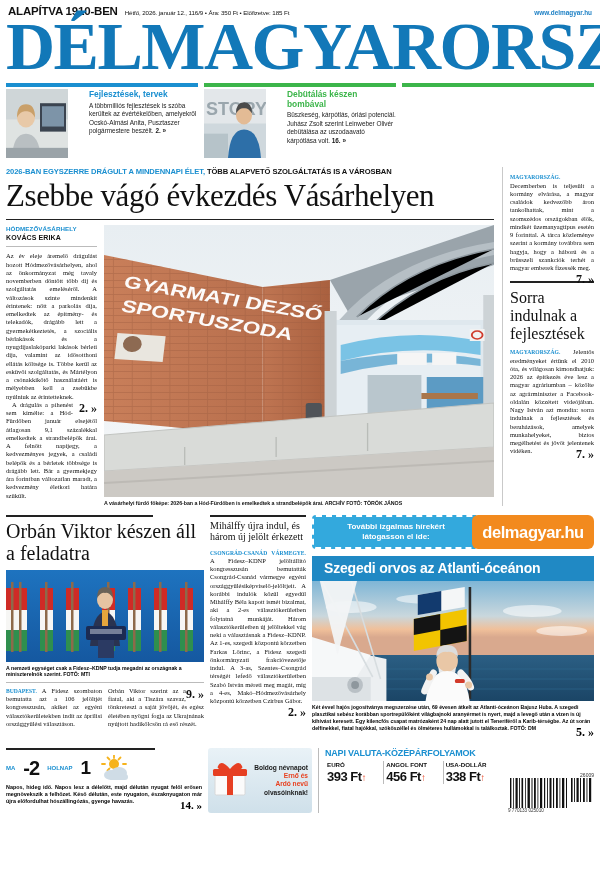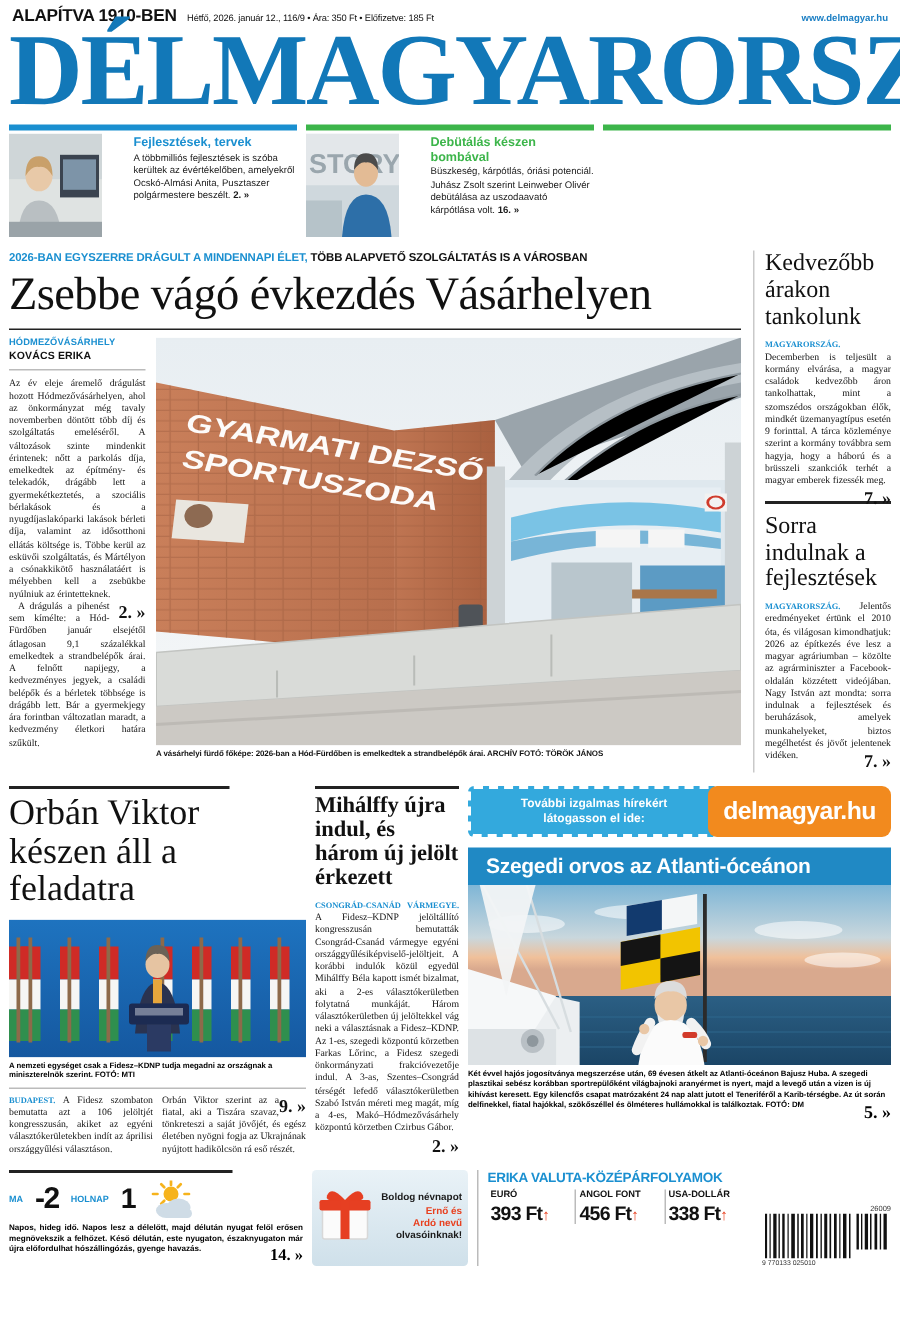--- a/index.html
+++ b/index.html
@@ -97,22 +97,22 @@
   .mid-a { width: 198px; flex: 0 0 198px; }
   .mid-b { width: 96px; flex: 0 0 96px; }
   .mid-c { flex: 1; min-width: 0; }
 
   .blk-rule { border-top: 2.4px solid #222; width: 100%; }
   .blk-rule.short { width: 74%; }
   .mid-head {
     font-family: "Liberation Serif", serif; color: #111;
     line-height: 1.06; margin-top: 4px;
   }
-  .mid-a .mid-head { font-size: 24px; }
-  .mid-b .mid-head { font-size: 15px; font-weight: bold; }
+  .mid-a .mid-head { font-size: 20px; }
+  .mid-b .mid-head { font-size: 10px; }
 
   .orban-photo { width: 100%; height: 92px; margin-top: 6px; position: relative; overflow: hidden; }
   .cap2 { font-size: 5.2px; margin-top: 3px; font-weight: bold; line-height: 1.25; }
   .hr-thin { border-top: 1px solid #bbb; margin: 4px 0; }
   .two-col { display: flex; gap: 6px; }
   .two-col > div { flex: 1; min-width: 0; }
 
   
   .promo { display: flex; height: 34px; align-items: stretch; }
   .promo-left {
@@ -319,21 +319,20 @@
               <path d="M0 246 L290 222 L290 272 L0 272 Z" fill="#ccc9c4"></path>
               <path d="M0 258 L290 236" stroke="#bdbab5" stroke-width="2" fill="none"></path>
             </svg>
           </div>
           <div class="caption">A vásárhelyi fürdő főképe: 2026-ban a Hód-Fürdőben is emelkedtek a strandbelépők árai. ARCHÍV FOTÓ: TÖRÖK JÁNOS</div>
         </div>
       </div>
     </div>
 
     <div class="rail">
-      <div class="rail-head">Kedvezőbb árakon tankolunk</div>
       <div class="rail-body body-txt">
         <span class="rail-loc">MAGYARORSZÁG.</span><span> Decemberben is teljesült a kormány elvárása, a magyar családok kedvezőbb áron tankolhattak, mint a szomszédos országokban élők, mindkét üzemanyagtípus esetén 9 forinttal. A tárca közleménye szerint a kormány továbbra sem hagyja, hogy a háború és a brüsszeli szankciók terhét a magyar emberek fizessék meg.</span> <span class="jump">7. »</span>
       </div>
       <div class="rail-rule"></div>
       <div class="rail-head">Sorra indulnak a fejlesztések</div>
       <div class="rail-body body-txt">
         <span class="rail-loc">MAGYARORSZÁG.</span><span> Jelentős eredményeket értünk el 2010 óta, és világosan kimondhatjuk: 2026 az építkezés éve lesz a magyar agráriumban – közölte az agrárminiszter a Facebook-oldalán közzétett videójában. Nagy István azt mondta: sorra indulnak a fejlesztések és beruházások, amelyek munkahelyeket, biztos megélhetést és jövőt jelentenek vidéken.</span> <span class="jump">7. »</span>
       </div>
     </div>
   </div>
@@ -522,21 +521,21 @@
       </span>
       <span class="gift-txt">
         <span>Boldog névnapot</span><br>
         <span class="nm">Ernő és</span><br>
         <span class="nm">Ardó nevű</span><br>
         <span>olvasóinknak!</span>
       </span>
     </div>
 
     <div class="fx">
-      <div class="fx-title">ERIKA VALUTA-KÖZÉPÁRFOLYAMOK</div>
+      <div class="fx-title">NAPI VALUTA-KÖZÉPÁRFOLYAMOK</div>
       <div class="fx-row">
         <div class="fx-cell">
           <div class="fx-name">EURÓ</div>
           <div class="fx-val"><span>393 Ft</span><span class="arr">↑</span></div>
         </div>
         <div class="fx-cell">
           <div class="fx-name">ANGOL FONT</div>
           <div class="fx-val"><span>456 Ft</span><span class="arr">↑</span></div>
         </div>
         <div class="fx-cell">

